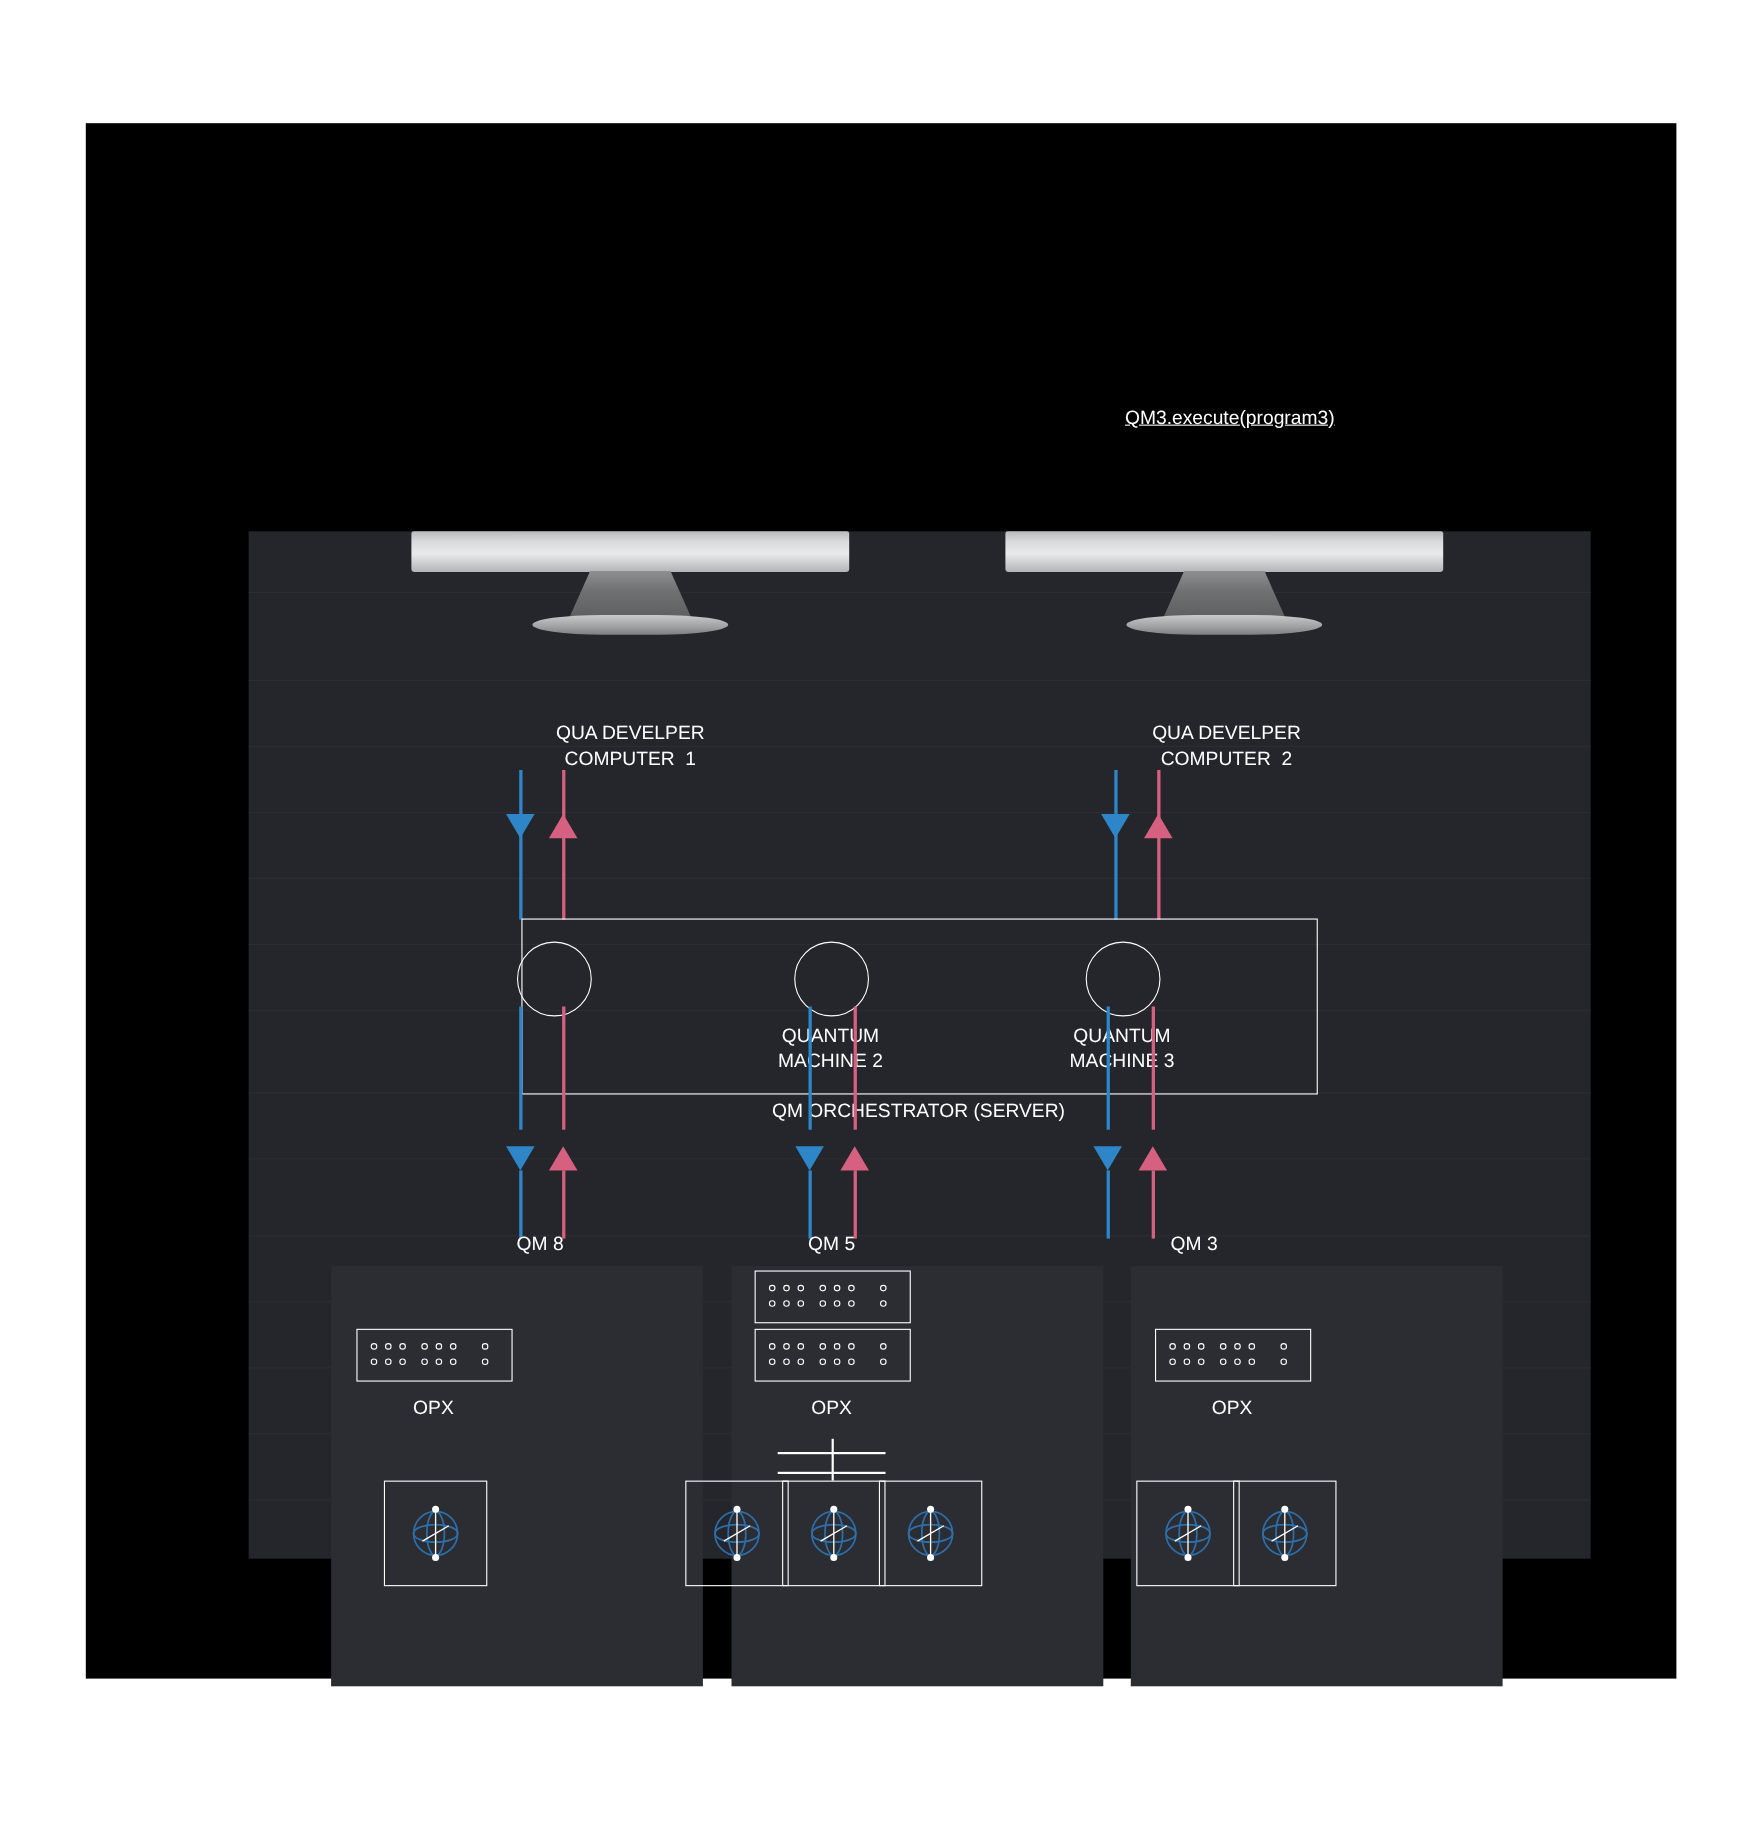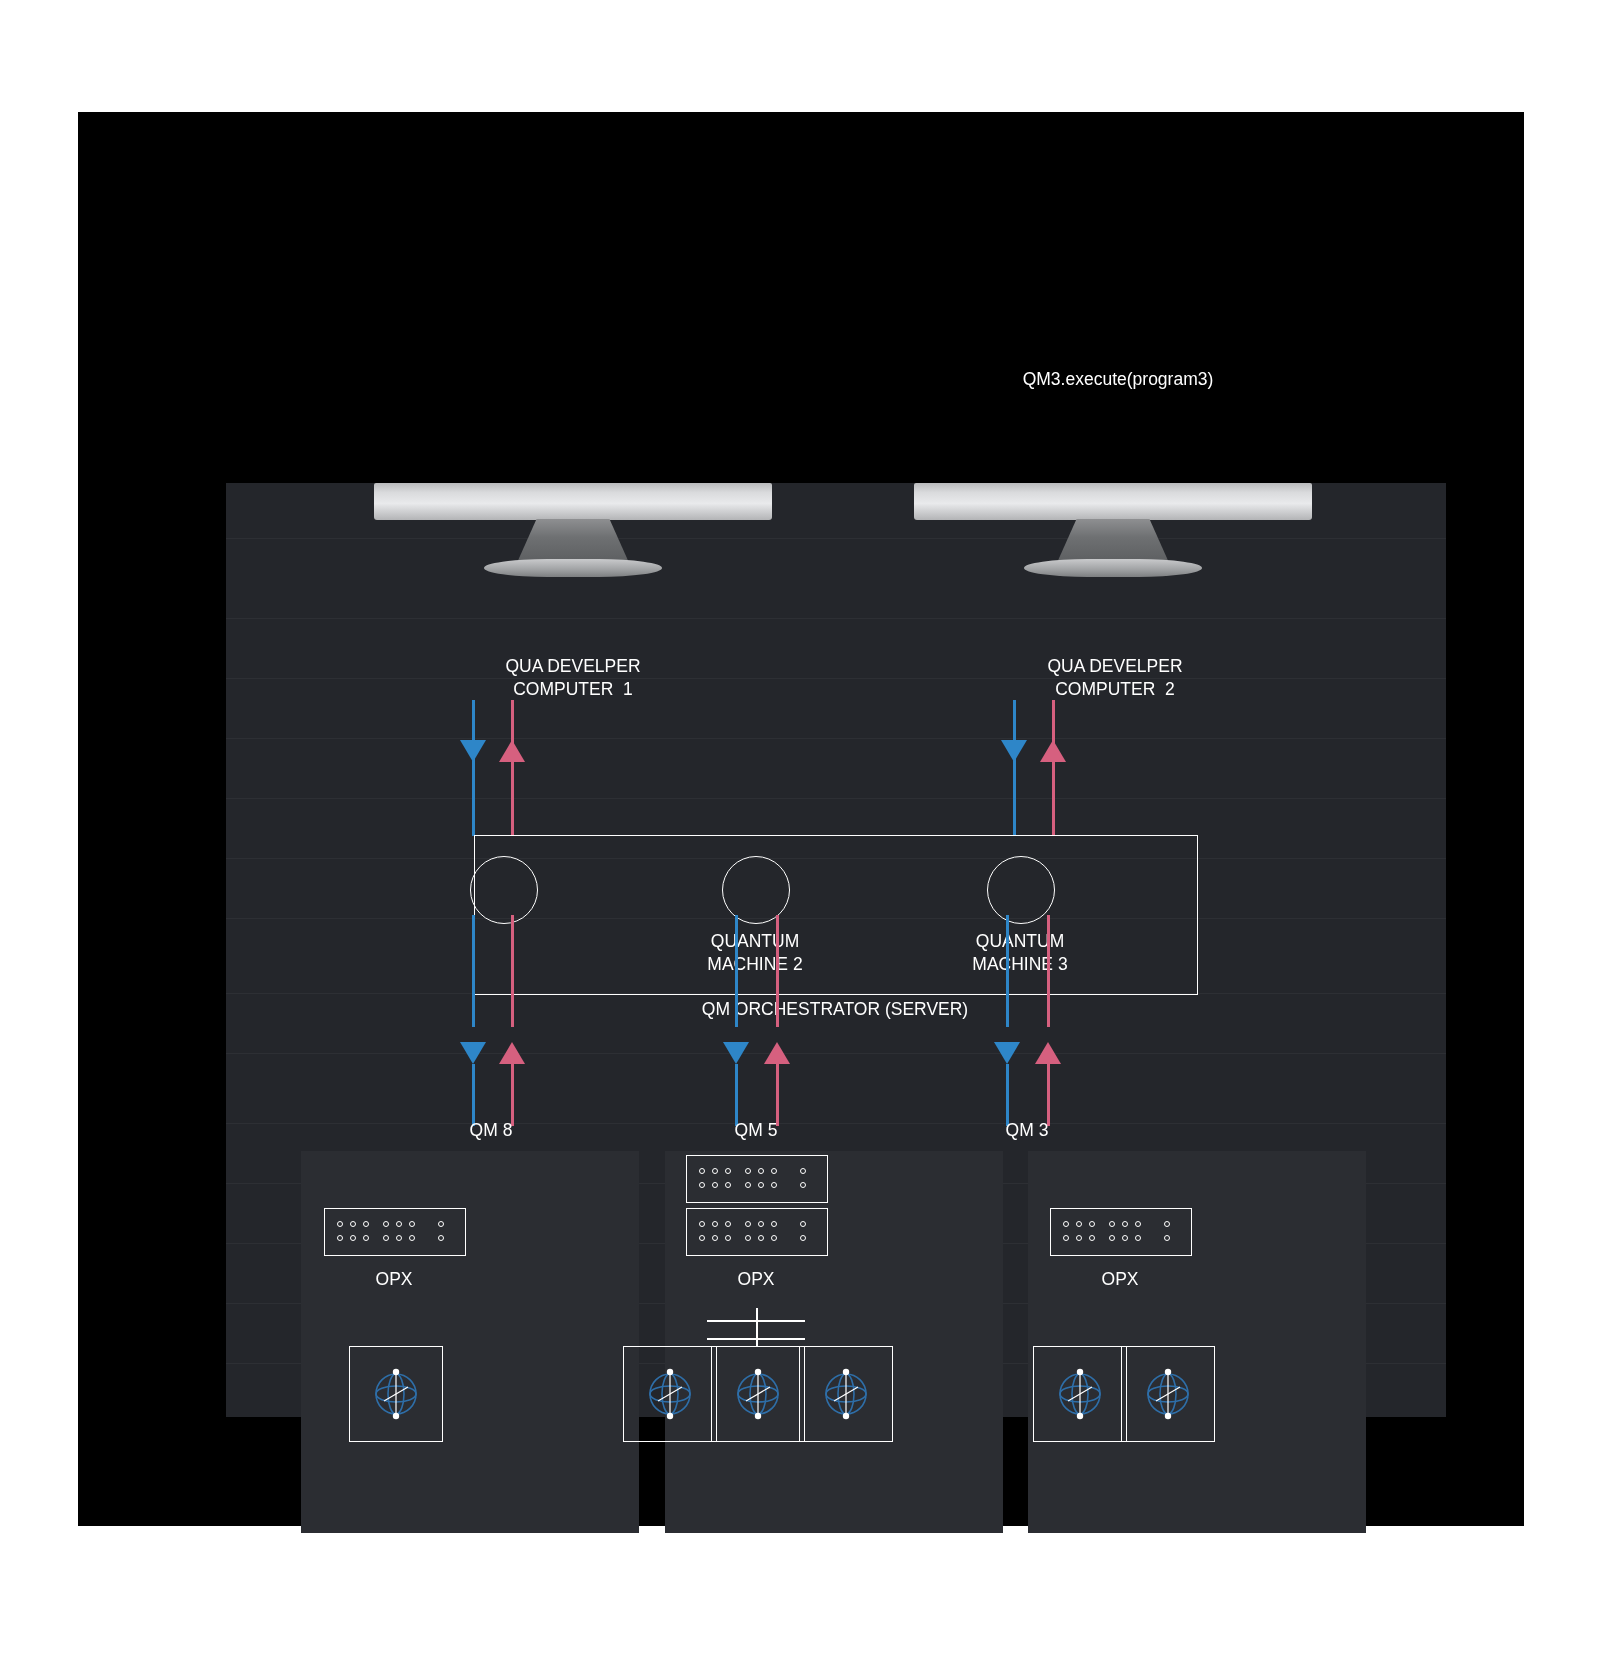--- a/index.html
+++ b/index.html
@@ -47,21 +47,21 @@
   
   .code-label {
     position: absolute;
     color: #ffffff;
     font-size: 17.5px;
     line-height: 24px;
     text-align: center;
     white-space: pre;
   }
   #code-label-left { left: 292px; top: 243px; width: 420px; }
-  #code-label-right { left: 830px; top: 255px; width: 420px; }
+  #code-label-right { left: 830px; top: 255px; width: 420px; text-decoration: underline; }
 
   
   .monitor {
     position: absolute;
     width: 398px;
     height: 102px;
   }
   .monitor .screen-bottom {
     position: absolute;
     left: 0; top: 0;
@@ -320,21 +320,21 @@
     <div class="link-line down" style="left:928px; top:803px; height:112px;"></div>
     <div class="tri down" style="left:916px; top:930px;"></div>
     <div class="link-line down" style="left:928px; top:952px; height:62px;"></div>
     <div class="link-line up" style="left:969px; top:803px; height:112px;"></div>
     <div class="tri up" style="left:957px; top:930px;"></div>
     <div class="link-line up" style="left:969px; top:952px; height:62px;"></div>
   </div>
 
   <div class="qm-n-label" style="left:333px; top:1008px;">QM 8</div>
   <div class="qm-n-label" style="left:598px; top:1008px;">QM 5</div>
-  <div class="qm-n-label" style="left:869px; top:1008px;">QM 3</div>
+  <div class="qm-n-label" style="left:869px; top:1008px;text-align:right;">QM 3</div>
 
   <div class="opx-card" id="opx-card-1"></div>
   <div class="opx-unit" style="left:246px; top:1096px;">
     <div class="dots">
       <div class="dot" style="left:0px;  top:0px;"></div>
         <div class="dot" style="left:13px; top:0px;"></div>
         <div class="dot" style="left:26px; top:0px;"></div>
       <div class="dot" style="left:46px; top:0px;"></div>
         <div class="dot" style="left:59px; top:0px;"></div>
         <div class="dot" style="left:72px; top:0px;"></div>

